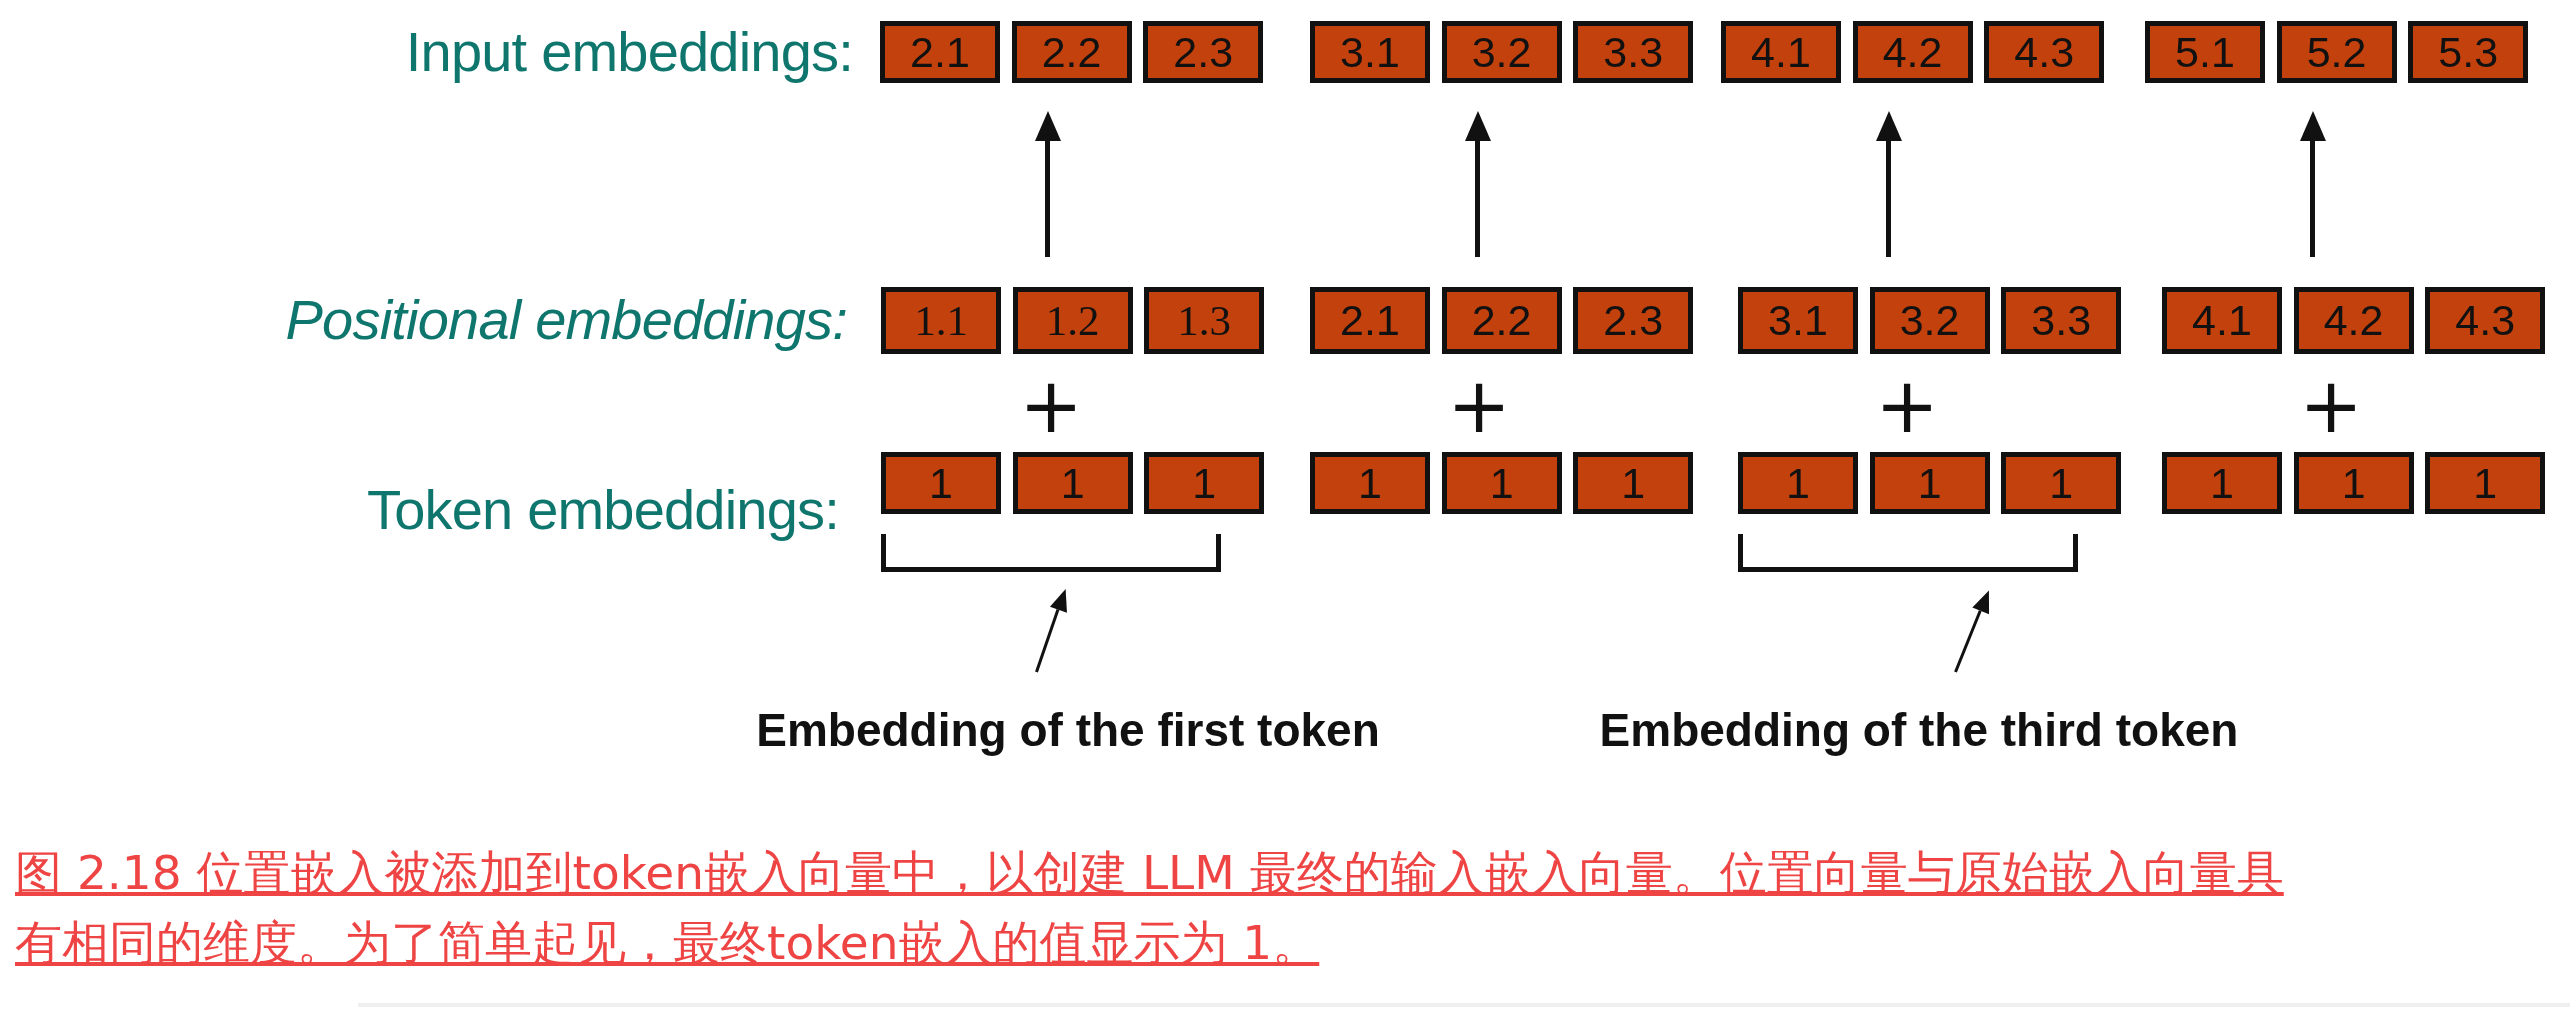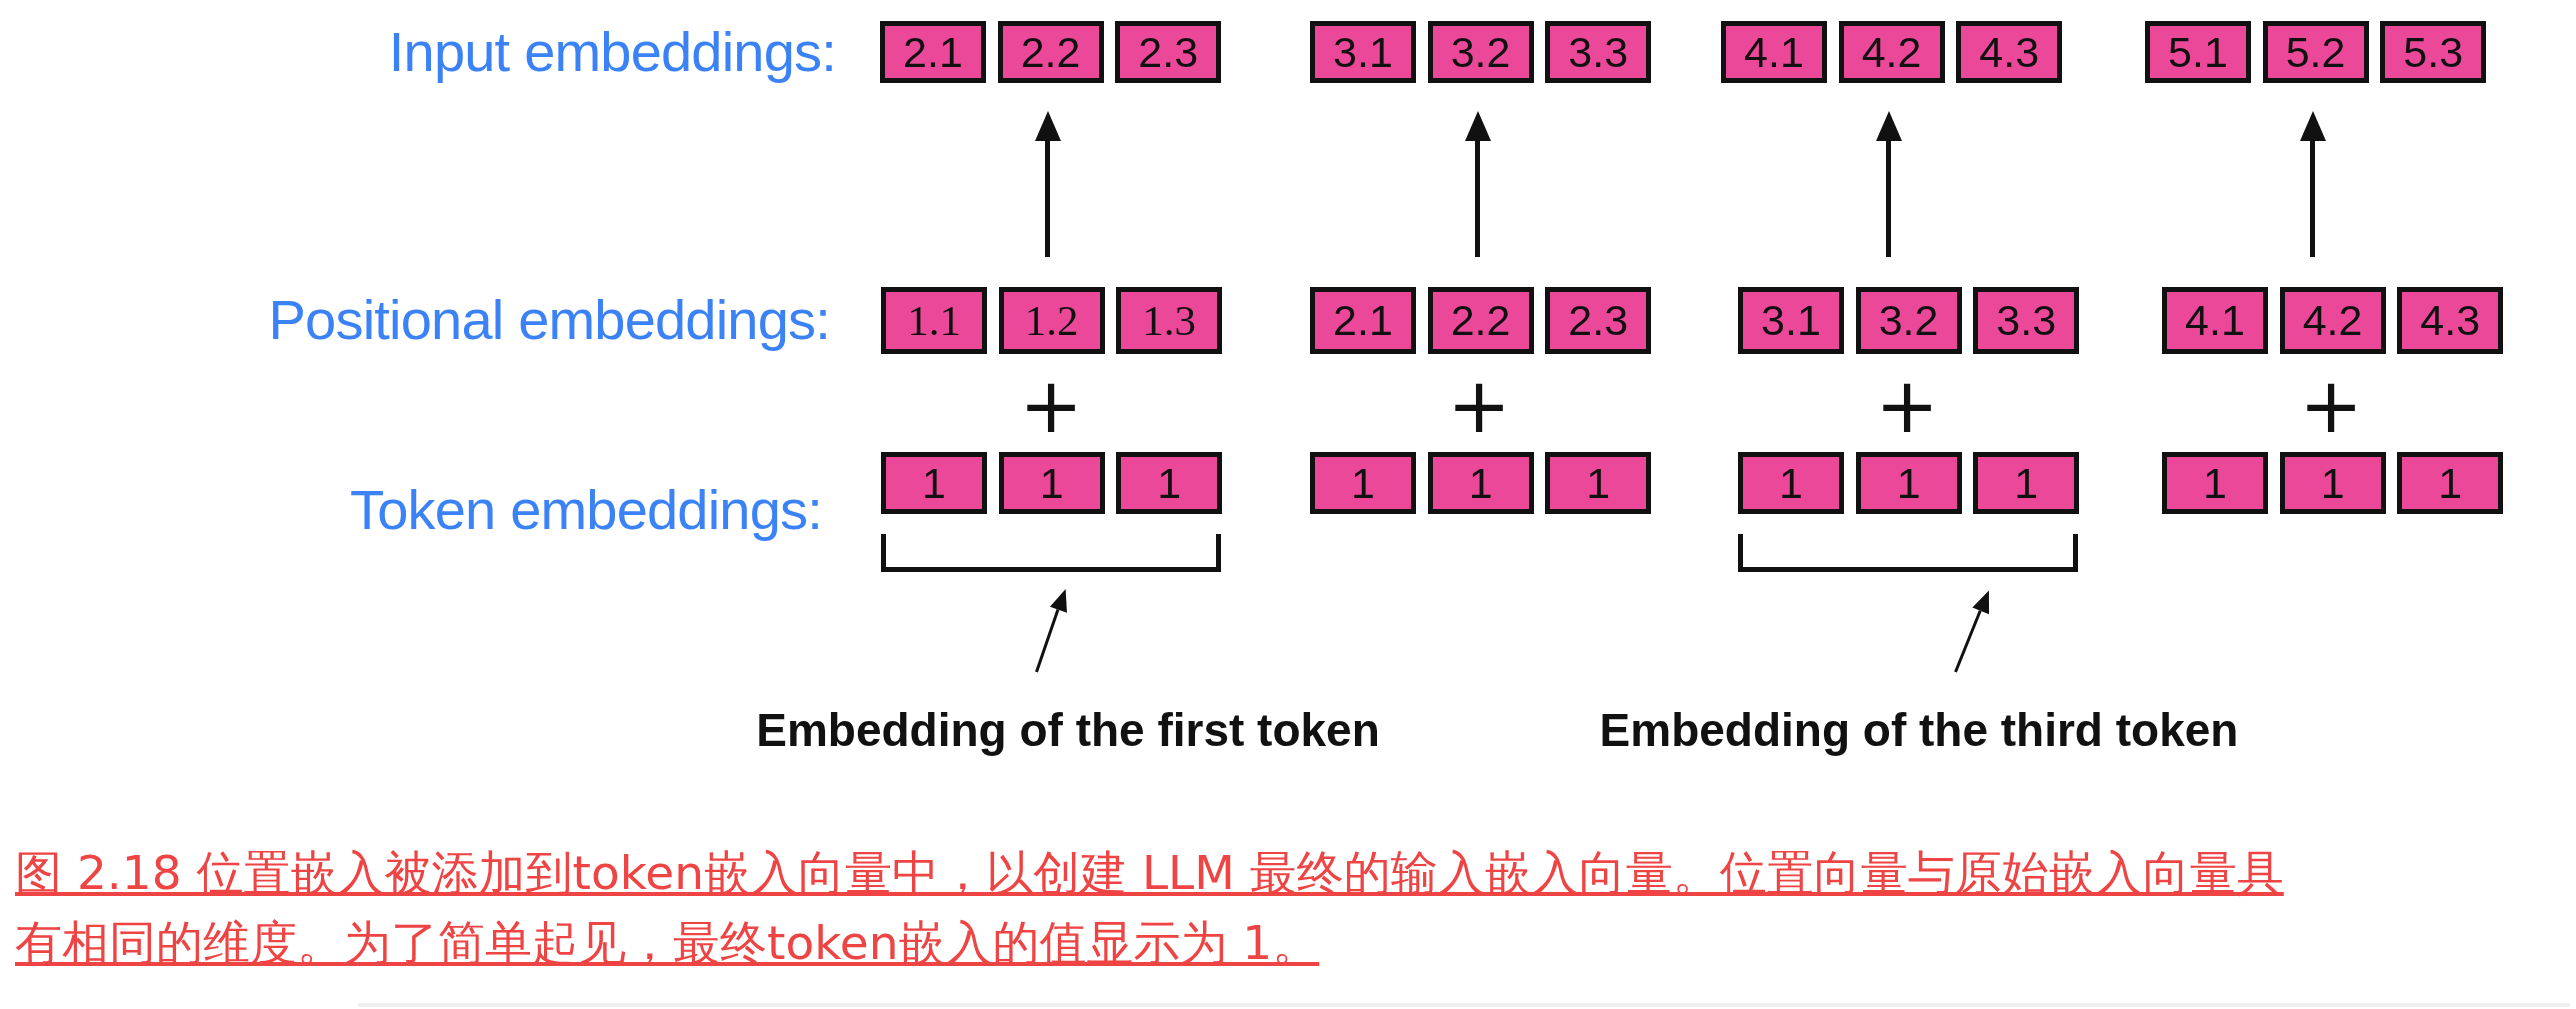--- a/index.html
+++ b/index.html
@@ -1,29 +1,29 @@
 <!DOCTYPE html>
 <html style="font-size:13.3px"><head>
 <meta charset="utf-8">
 <style>
   html,body{margin:0;padding:0;background:#ffffff;}
   body{width:2576px;height:1009px;position:relative;overflow:hidden;
        font-family:"Liberation Sans", sans-serif;}
   .stage{position:absolute;inset:0;}
 
   
-  .row-label{position:absolute;left:0;text-align:right;font-size:56px;
-             color:#3b82f6;white-space:nowrap;letter-spacing:-0.8px;}
+  .row-label{position:absolute;left:17px;text-align:right;font-size:56px;
+             color:#0f766e;white-space:nowrap;letter-spacing:-0.8px;}
   .lbl-input{top:16.6px;width:836px;line-height:70px;}
-  .lbl-pos{top:284px;width:830px;line-height:72px;}
+  .lbl-pos{top:284px;width:830px;line-height:72px;font-style:italic;}
   .lbl-token{top:447px;width:822px;line-height:70px;margin-top:28px;}
 
   
   .vec{position:absolute;display:flex;gap:11.6px;}
-  .cell{box-sizing:border-box;width:106px;border:5px solid #111;background:#ec4899;
+  .cell{box-sizing:border-box;width:120px;border:5px solid #111;background:#c2410c;
         display:flex;align-items:center;justify-content:center;
         font-size:43px;color:#111;}
   .row-input .cell{height:62px;}
   .row-pos .cell{height:67px;}
   .row-token .cell{height:62px;}
 
   
   .v-arrow{position:absolute;top:111px;width:31px;}
   .v-arrow .head{width:0;height:0;margin:0 auto;
                  border-left:13.3px solid transparent;border-right:13.3px solid transparent;

